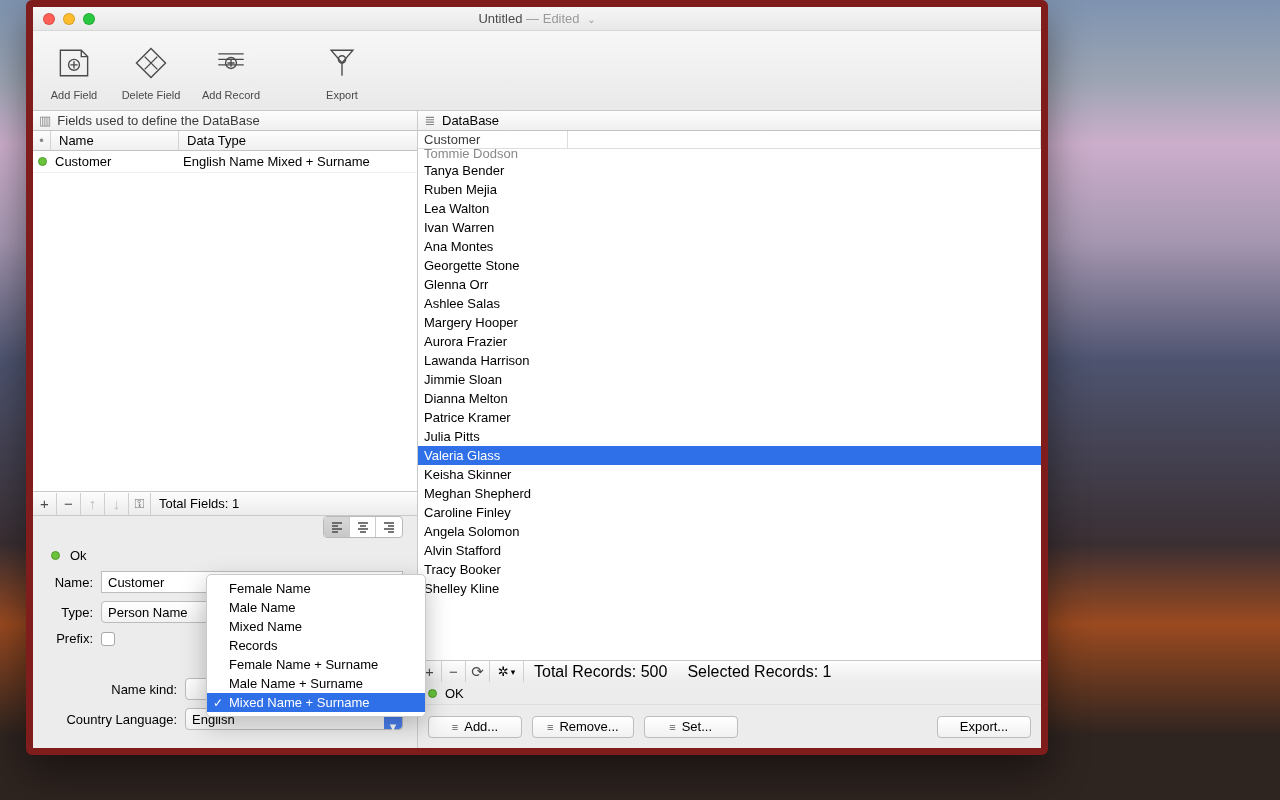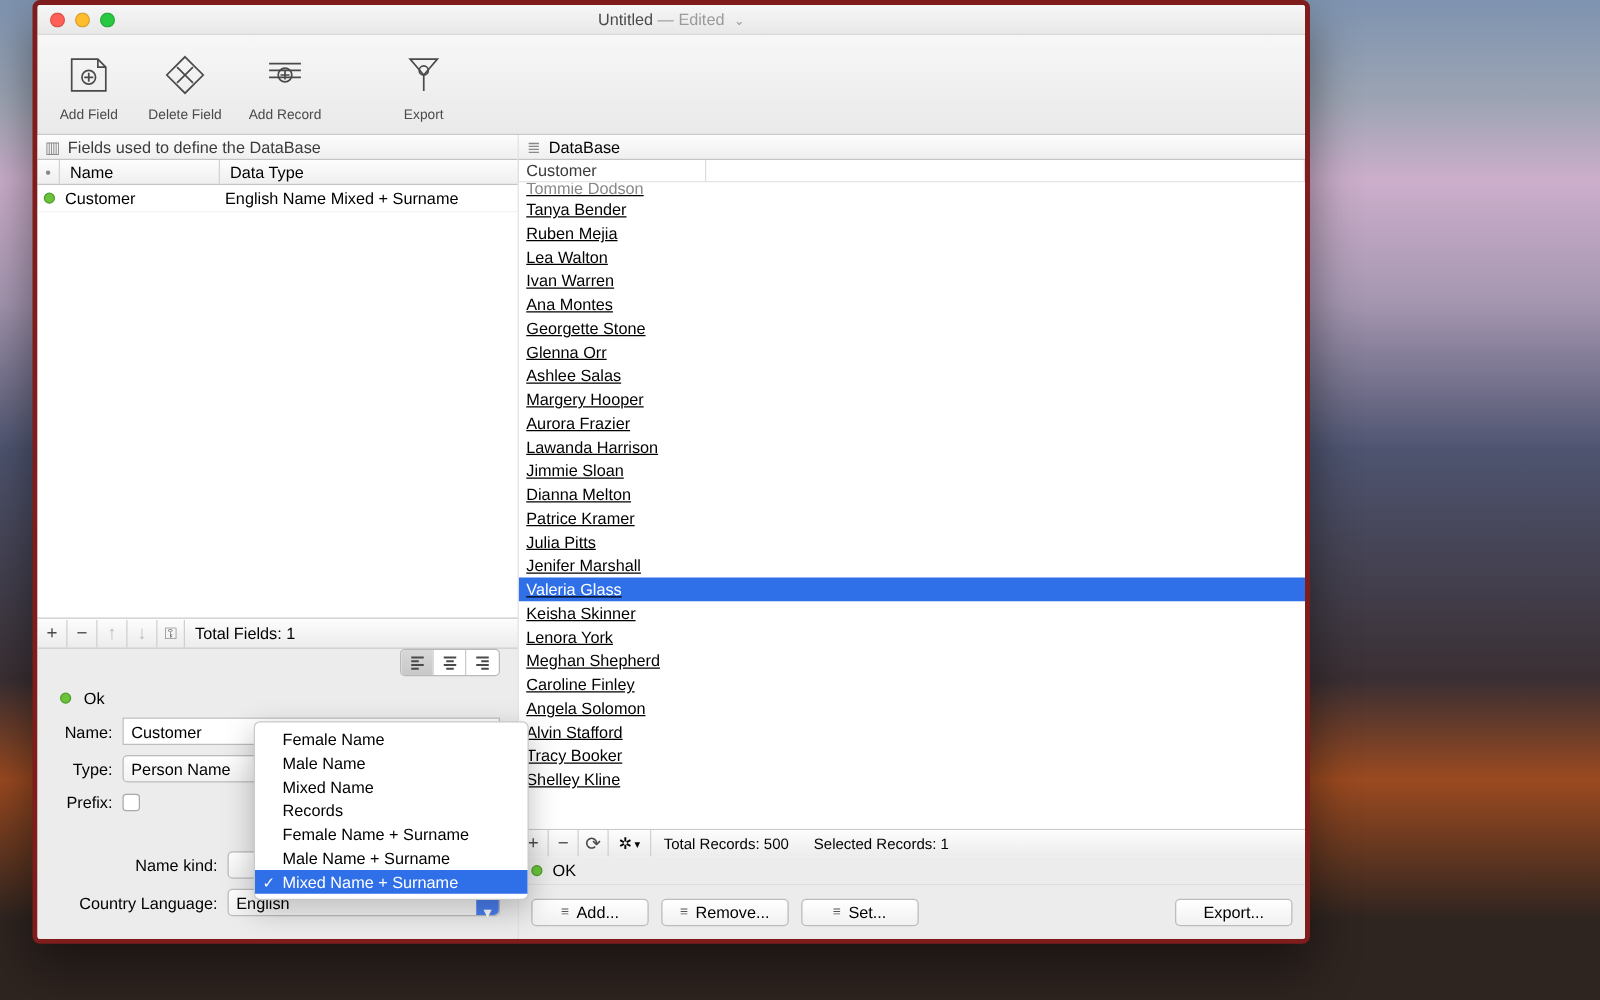--- a/index.html
+++ b/index.html
@@ -5,21 +5,21 @@
 * { margin:0; padding:0; box-sizing:border-box; font-family: -apple-system, BlinkMacSystemFont, "Helvetica Neue", Arial, sans-serif; font-size:13px; }
 body { width:1280px; height:800px; overflow:hidden; position:relative; }
 
 
 .desktop {
   position:absolute; inset:0;
   background: linear-gradient(180deg,#7e93b0 0%, #9ca4b3 10%, #ccaecb 18%, #a697b1 30%, #4e5470 45%, #3a2f33 68%, #9b4a20 78%, #2e2420 92%);
 }
 .window {
   position:absolute; left:26px; top:0; width:1022px; height:755px;
-  background:#ececec; border:4px solid #7f1d1d; border-radius:6px;
+  background:#ececec; border:7px solid #7f1d1d; border-radius:6px;
   box-shadow:0 18px 40px rgba(0,0,0,0.45);
   display:flex; flex-direction:column; overflow:hidden;
 }
 
 
 .titlebar { height:24px; background:linear-gradient(#f6f6f6,#e8e8e8); border-bottom:1px solid #d8d8d8;
   display:flex; align-items:center; position:relative; }
 .traffic { display:flex; gap:8px; margin-left:10px; }
 .tl { width:12px; height:12px; border-radius:50%; border:0.5px solid rgba(0,0,0,0.15); }
 .tl.red{background:#ff5f57}.tl.yel{background:#ffbd2e}.tl.grn{background:#28c940}
@@ -95,26 +95,26 @@
 .popup .item.sel .chk{ position:absolute; left:6px; font-size:12px;}
 .typeSel{ width:86px; overflow:hidden }
 
 
 .dbheader{ height:20px; background:linear-gradient(#fdfdfd,#efefef); border-bottom:1px solid #c4c4c4;
   display:flex; align-items:center; font-size:11px;}
 .dbheader .ico{ width:24px; text-align:center; color:#888}
 .r-colhdr{height:18px; border-bottom:1px solid #ddd; display:flex;}
 .r-colhdr div{ padding:0 6px; font-size:11px; color:#3a3a3a; border-right:1px solid #ddd; display:flex;align-items:center;}
 .r-colhdr .c1{width:150px}
-.r-list{ flex:1; overflow:hidden; background:#fff; position:relative;text-decoration:underline;}
+.r-list{ flex:1; overflow:hidden; background:#fff; position:relative;}
 .r-list .row{ height:19px; display:flex; align-items:center; padding-left:6px; font-size:13px;}
 .r-list .row.cut{ color:#888; height:12px; overflow:hidden; align-items:flex-end;}
 .r-list .row.sel{ background:#2f6fe8; color:#fff;}
 .r-foot1{ height:22px; background:linear-gradient(#fdfdfd,#ececec); border-top:1px solid #c9c9c9; display:flex; align-items:center;}
-.r-foot1 .lab{ padding:0 10px; font-size:12px;}
+.r-foot1 .lab{ padding:0 10px; font-size:16px;}
 .gearbtn{ width:34px; height:22px; display:flex; align-items:center; justify-content:center; border-right:1px solid #d0d0d0; gap:2px;}
 .r-ok{ height:22px; background:#ececec; display:flex; align-items:center; padding-left:10px; gap:8px;}
 .r-btns{ height:44px; background:#ececec; border-top:1px solid #dedede; display:flex; align-items:center; padding:0 10px; gap:10px;}
 .macbtn{ height:22px; border:1px solid #bcbcbc; border-radius:4px; background:linear-gradient(#ffffff,#f1f1f1);
   display:flex; align-items:center; justify-content:center; padding:0 14px; gap:6px; min-width:94px;}
 .macbtn .bars{font-size:11px; color:#555}
 .r-btns .spacer{flex:1}
 
 svg{stroke:#4a4a4a; stroke-width:1.5; fill:none;}
 </style>
@@ -327,24 +327,22 @@
           <div class="row">Georgette Stone</div>
           <div class="row">Glenna Orr</div>
           <div class="row">Ashlee Salas</div>
           <div class="row">Margery Hooper</div>
           <div class="row">Aurora Frazier</div>
           <div class="row">Lawanda Harrison</div>
           <div class="row">Jimmie Sloan</div>
           <div class="row">Dianna Melton</div>
           <div class="row">Patrice Kramer</div>
           <div class="row">Julia Pitts</div>
-          <div class="row">Jenifer Marshall</div>
           <div class="row sel">Valeria Glass</div>
           <div class="row">Keisha Skinner</div>
-          <div class="row">Lenora York</div>
           <div class="row">Meghan Shepherd</div>
           <div class="row">Caroline Finley</div>
           <div class="row">Angela Solomon</div>
           <div class="row">Alvin Stafford</div>
           <div class="row">Tracy Booker</div>
           <div class="row">Shelley Kline</div>
         </div>
       <div class="r-foot1">
         <div class="segbtn">+</div>
         <div class="segbtn">−</div>

